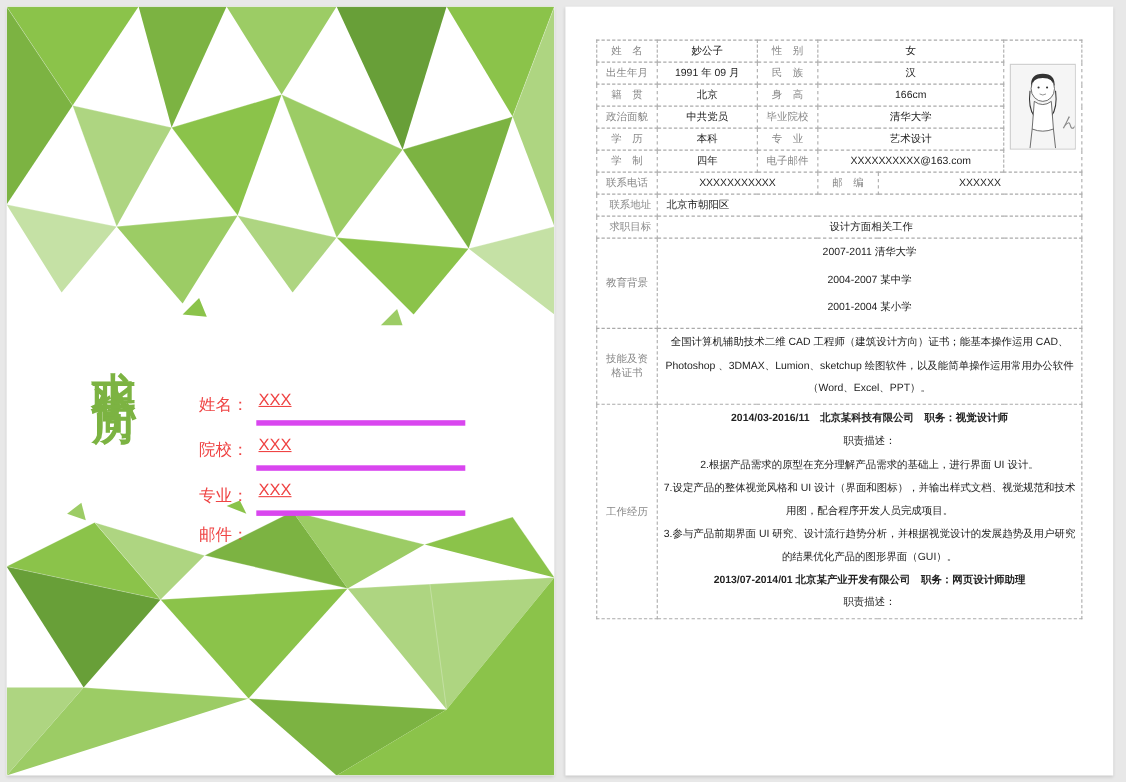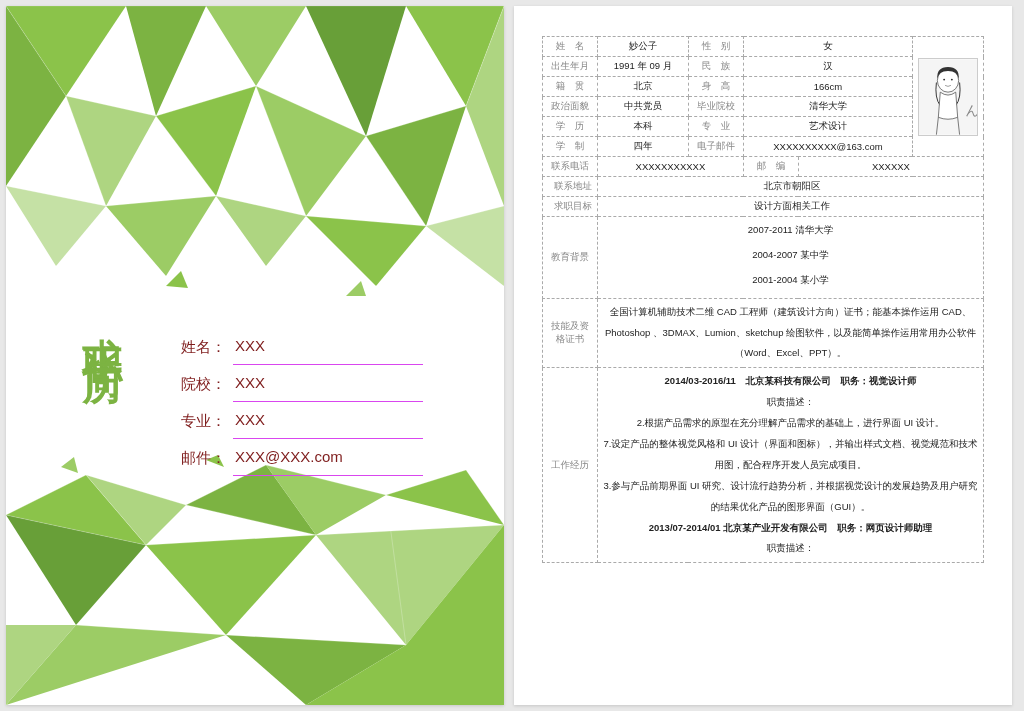--- a/index.html
+++ b/index.html
@@ -35,31 +35,32 @@
     top: 300px;
     writing-mode: vertical-rl;
     font-size: 40px;
     font-weight: bold;
     color: #7cb342;
     letter-spacing: 10px;
   }
   .cover-fields {
     position: absolute;
     left: 175px;
-    top: 322px;
+    top: 340px;
     font-size: 15px;
-    color: #7f1d1d;
+    color: #ef4444;
     line-height: 2.4;
   }
   .cover-row { display: flex; align-items: flex-end; }
   .cover-label { width: 52px; }
   .cover-val {
-    border-bottom: 1px solid #d946ef;
+    border-bottom: 5px solid #d946ef;
     min-width: 190px;
     padding: 0 2px 0 2px;
+    text-decoration: underline;
   }
   
   
   .info-table {
     border-collapse: collapse;
     width: 100%;
     font-size: 9.5px;
   }
   .info-table td {
     border: 1px dashed #aaa;
@@ -164,21 +165,20 @@
     <div class="cover-row">
       <span class="cover-label">院校：</span>
       <span class="cover-val">XXX</span>
     </div>
     <div class="cover-row">
       <span class="cover-label">专业：</span>
       <span class="cover-val">XXX</span>
     </div>
     <div class="cover-row">
       <span class="cover-label">邮件：</span>
-      <span class="cover-val">XXX@XXX.com</span>
     </div>
   </div>
 </div>
 
 <div class="page page2">
   <table class="info-table">
     <tbody>
         <tr>
       <td class="lbl">姓　名</td>
       <td class="val">妙公子</td>
@@ -232,21 +232,21 @@
       <td class="val" colspan="2">XXXXXXXXXX@163.com</td>
     </tr>
     <tr>
       <td class="lbl">联系电话</td>
       <td class="val" colspan="2">XXXXXXXXXXX</td>
       <td class="lbl">邮　编</td>
       <td class="val" colspan="2">XXXXXX</td>
     </tr>
     <tr class="lrow">
       <td class="lbl">联系地址</td>
-      <td class="val" colspan="5" style="text-align:center;padding-left:8px">北京市朝阳区</td>
+      <td class="val" colspan="5" style="text-align:left;padding-left:8px">北京市朝阳区</td>
     </tr>
     <tr class="lrow">
       <td class="section-cell">求职目标</td>
       <td class="val" colspan="5" style="text-align:center;padding-left:8px">设计方面相关工作</td>
     </tr>
     <tr>
       <td class="section-cell">教育背景</td>
       <td colspan="5" class="content-cell edu">
         <p>2007-2011 清华大学</p>
         <p>2004-2007 某中学</p>

